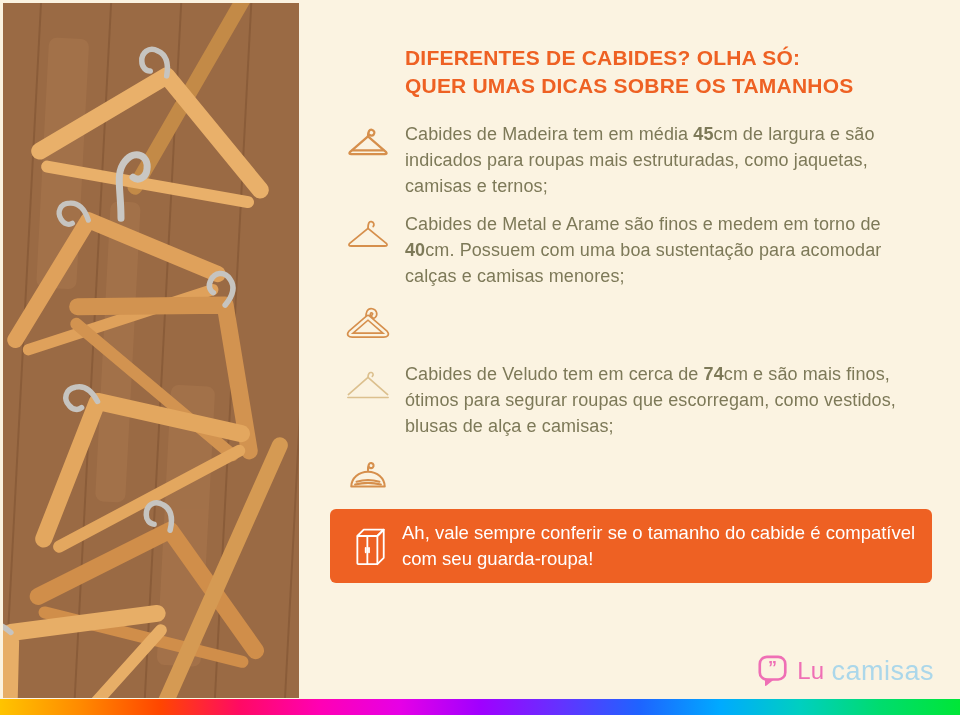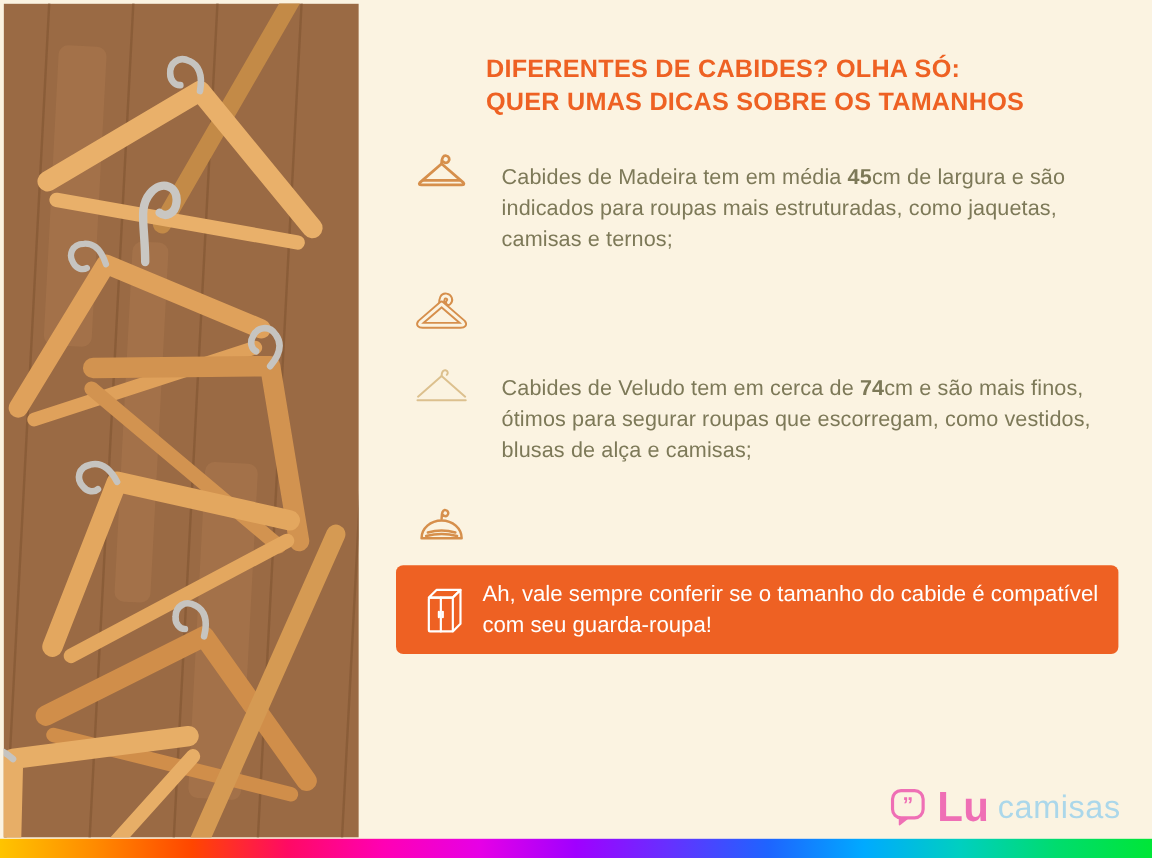--- a/index.html
+++ b/index.html
@@ -12,35 +12,35 @@
   .content{position:absolute;left:330px;top:0;width:602px}
   .title{
     color:var(--accent-orange,#EE6123);
     font-size:21px;line-height:1.32;font-weight:bold;
     margin:44px 0 22px 75px;letter-spacing:.2px;
   }
   .title span{display:block}
   .tip{display:flex;margin-bottom:12px}
   .tip-icon{flex:0 0 75px;width:75px;display:flex;justify-content:center;align-items:flex-start;padding-top:4px}
   .tip-text{
-    flex:1;max-width:512px;margin:13px;
+    flex:1;max-width:512px;margin:0;
     font-size:18px;line-height:26px;color:var(--body-text,#7D7958);letter-spacing:.1px;
   }
   .tip-text .b{font-weight:bold}
   .ic-orange{color:var(--icon-orange,#D68F4C)}
   .ic-tan{color:var(--velvet-icon-tan,#DCC08E)}
   .callout{
     display:flex;align-items:center;margin-top:6px;
     background:var(--accent-orange,#EE6123);border-radius:6px;
     padding:11px 16px 11px 10px;color:var(--callout-text,#FFFFFF);
   }
   .callout-icon{flex:0 0 62px;display:flex;justify-content:center;color:#fff}
   .callout-text{font-size:18.5px;line-height:26px;font-weight:normal;margin:0}
   .logo-row{position:absolute;right:26px;top:653px;display:flex;align-items:center;gap:7px}
-  .logo-lu{color:var(--logo-pink,#EF6FB5);font-weight:bold;font-size:35px;letter-spacing:.3px}
+  .logo-lu{color:var(--logo-pink,#EF6FB5);font-weight:normal;font-size:24px;letter-spacing:.3px}
   .logo-explica{color:var(--logo-blue,#ABD7EA);font-size:27px;letter-spacing:.5px}
   .rainbow{position:absolute;left:0;top:699px;width:960px;height:16px;background:linear-gradient(90deg,#FFC400,#FF8A00,#FF4600,#FF0A64,#FF00B4,#E600E6,#A000FF,#6432FF,#1E64FF,#00AAFF,#00CFC0,#00DC6E,#00E637)}
   .white-strip{position:absolute;left:0;top:715px;width:960px;height:5px;background:#FFFFFF}
   svg{display:block}
 </style>
 </head>
 <body>
 
 <svg class="photo" viewBox="0 0 296 694" preserveAspectRatio="none">
   <defs>
@@ -85,20 +85,29 @@
     <div class="tip-icon ic-orange">
       <svg width="46" height="42" viewBox="0 0 48 44" fill="none" stroke="currentColor" stroke-width="2.4" stroke-linecap="round" stroke-linejoin="round">
         <path d="M24,12 C24,7 25.5,4.5 28,5 C30.5,5.5 31.5,8 30,10 C28.8,11.6 26.5,11.4 25.5,10.2"></path>
         <path d="M24,12 L43,28.5 Q44.5,30.5 41.5,30.5 L6.5,30.5 Q3.5,30.5 5,28.5 Z"></path>
         <path d="M8,26.5 L40,26.5"></path>
       </svg>
     </div>
     <p class="tip-text"><span>Cabides de Madeira tem em média </span><span class="b">45</span><span>cm de largura e são indicados para roupas mais estruturadas, como jaquetas, camisas e ternos;</span></p>
   </div>
 
+  <div class="tip">
+    <div class="tip-icon ic-orange">
+      <svg width="46" height="42" viewBox="0 0 48 44" fill="none" stroke="currentColor" stroke-width="1.9" stroke-linecap="round" stroke-linejoin="round">
+        <path d="M24,14 C24,9 25,6.5 27.5,7 C30,7.5 31,10 29.5,12"></path>
+        <path d="M24,14 L43.5,30 Q45,32.5 41.5,32.5 L6.5,32.5 Q3,32.5 4.5,30 Z"></path>
+      </svg>
+    </div>
+    <p class="tip-text"><span>Cabides de Metal e Arame são finos e medem em torno de </span><span class="b">40</span><span>cm. Possuem com uma boa sustentação para acomodar calças e camisas menores;</span></p>
+  </div>
 
   <div class="tip">
     <div class="tip-icon ic-orange">
       <svg width="46" height="44" viewBox="0 0 48 46" fill="none" stroke-linecap="round" stroke-linejoin="round">
         <path d="M24,13 C24,8 25,5.5 28,6 C31,6.5 32,9.5 30,11.5" stroke="currentColor" stroke-width="6"></path>
         <path d="M24,13 C24,8 25,5.5 28,6 C31,6.5 32,9.5 30,11.5" style="stroke:var(--background,#FBF3E1)" stroke-width="2.6"></path>
         <path d="M24,13 L42.5,29 Q44.5,31.5 40.5,31.5 L7.5,31.5 Q3.5,31.5 5.5,29 Z" stroke="currentColor" stroke-width="6"></path>
         <path d="M24,13 L42.5,29 Q44.5,31.5 40.5,31.5 L7.5,31.5 Q3.5,31.5 5.5,29 Z" style="stroke:var(--background,#FBF3E1)" stroke-width="2.6"></path>
       </svg>
     </div>

